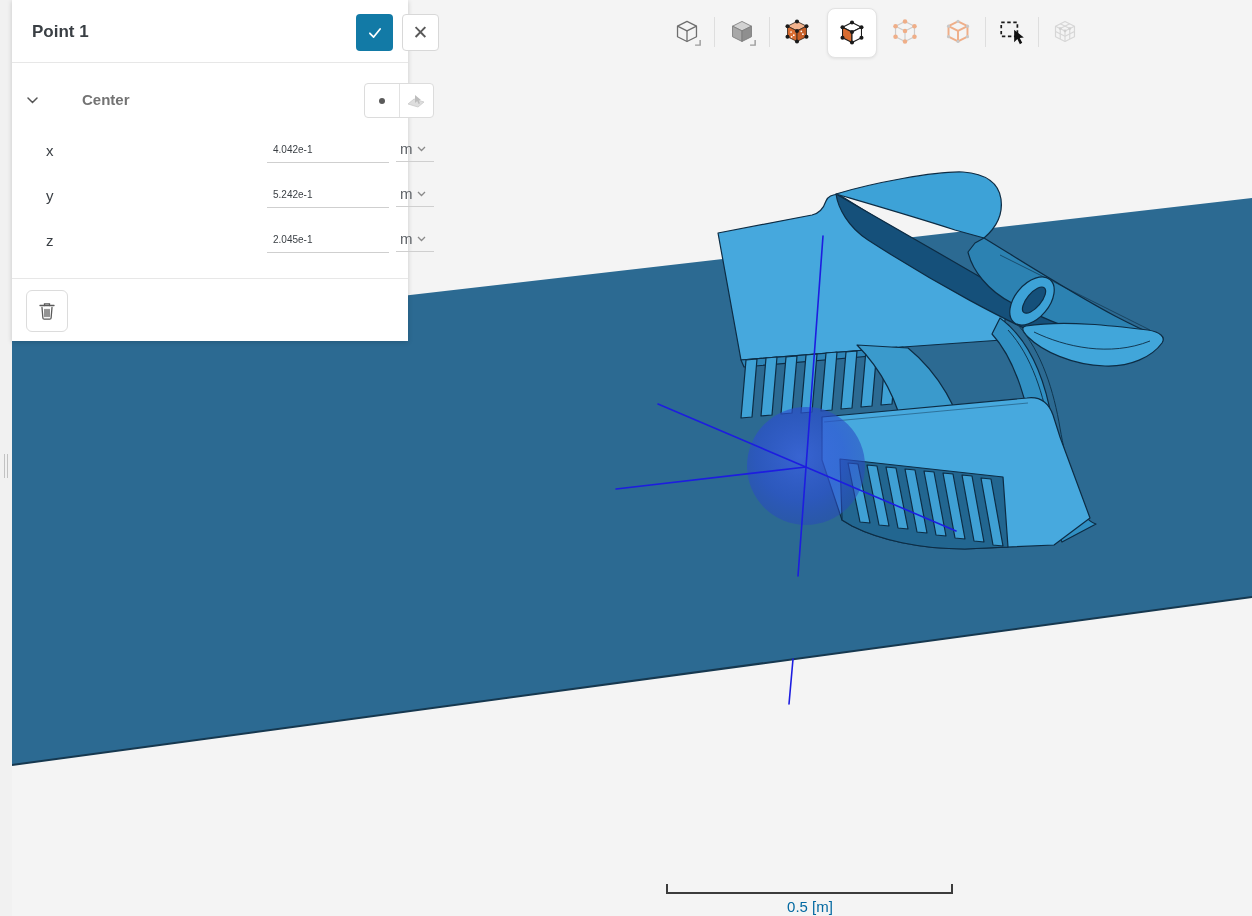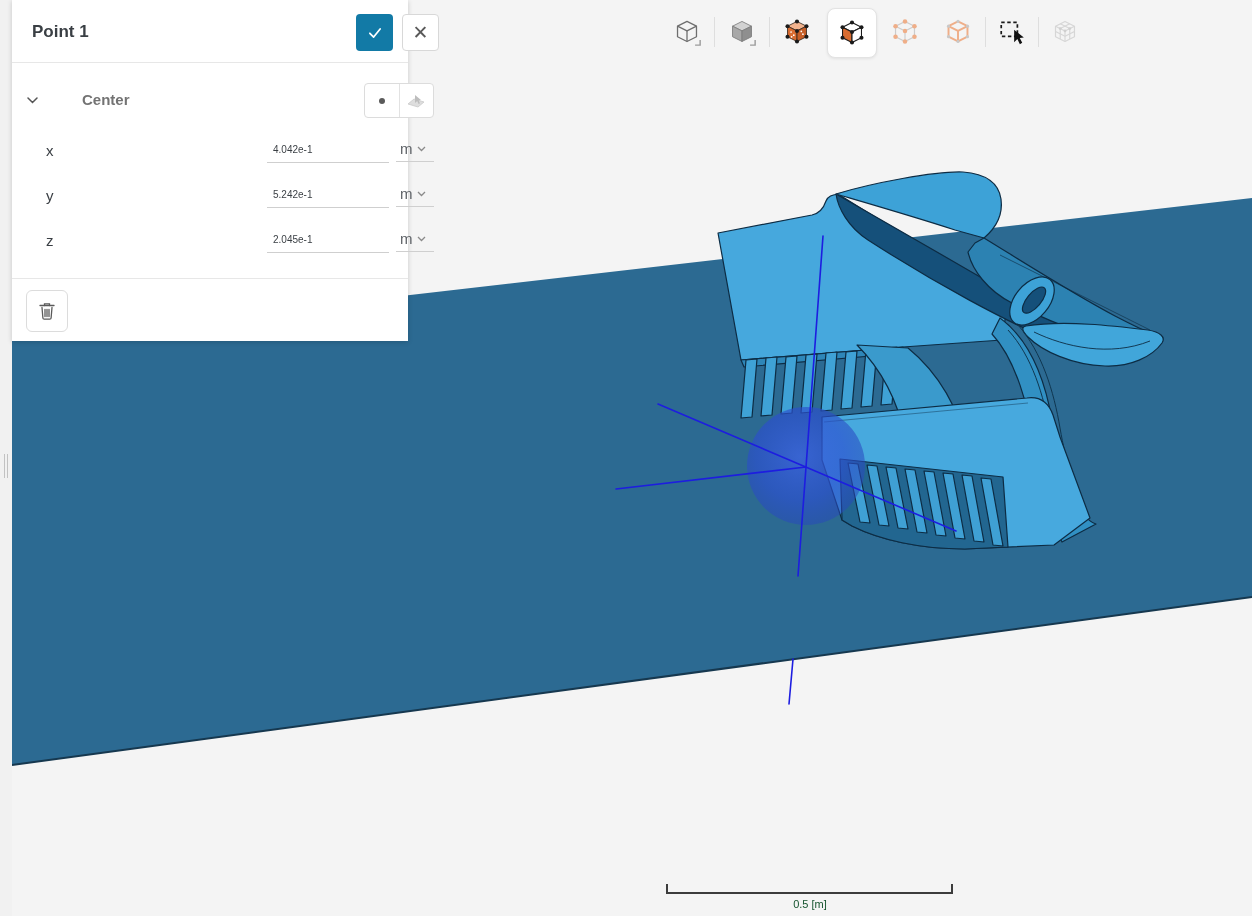--- a/index.html
+++ b/index.html
@@ -43,21 +43,21 @@
     background:#fff;display:flex;align-items:center;justify-content:center;cursor:pointer;}
 
   
   .toolbar{position:absolute;left:0;top:0;width:1252px;height:64px;z-index:4;}
   .tool{position:absolute;top:8px;width:48px;height:48px;border-radius:8px;display:flex;align-items:center;justify-content:center;cursor:pointer;}
   .tool.active{background:#fff;border:1px solid #e3e3e3;box-shadow:0 1px 3px rgba(0,0,0,.08);}
   .tool-sep{position:absolute;top:17px;width:1px;height:30px;background:#dedede;}
 
   
   .scalebar{position:absolute;left:0;top:0;z-index:2;}
-  .scale-label{position:absolute;left:735px;top:898px;width:150px;text-align:center;font-size:11px;color:#14532d;z-index:2;}
+  .scale-label{position:absolute;left:735px;top:898px;width:150px;text-align:center;font-size:15px;color:#0369a1;z-index:2;}
 </style>
 </head>
 <body>
 
 <div class="stage">
 
   <svg class="viewport" width="1252" height="916" viewBox="0 0 1252 916">
     <defs>
       <radialGradient id="sg" cx="45%" cy="42%" r="62%">
         <stop offset="0%" stop-color="#3b63e0" stop-opacity="0.82"></stop>

